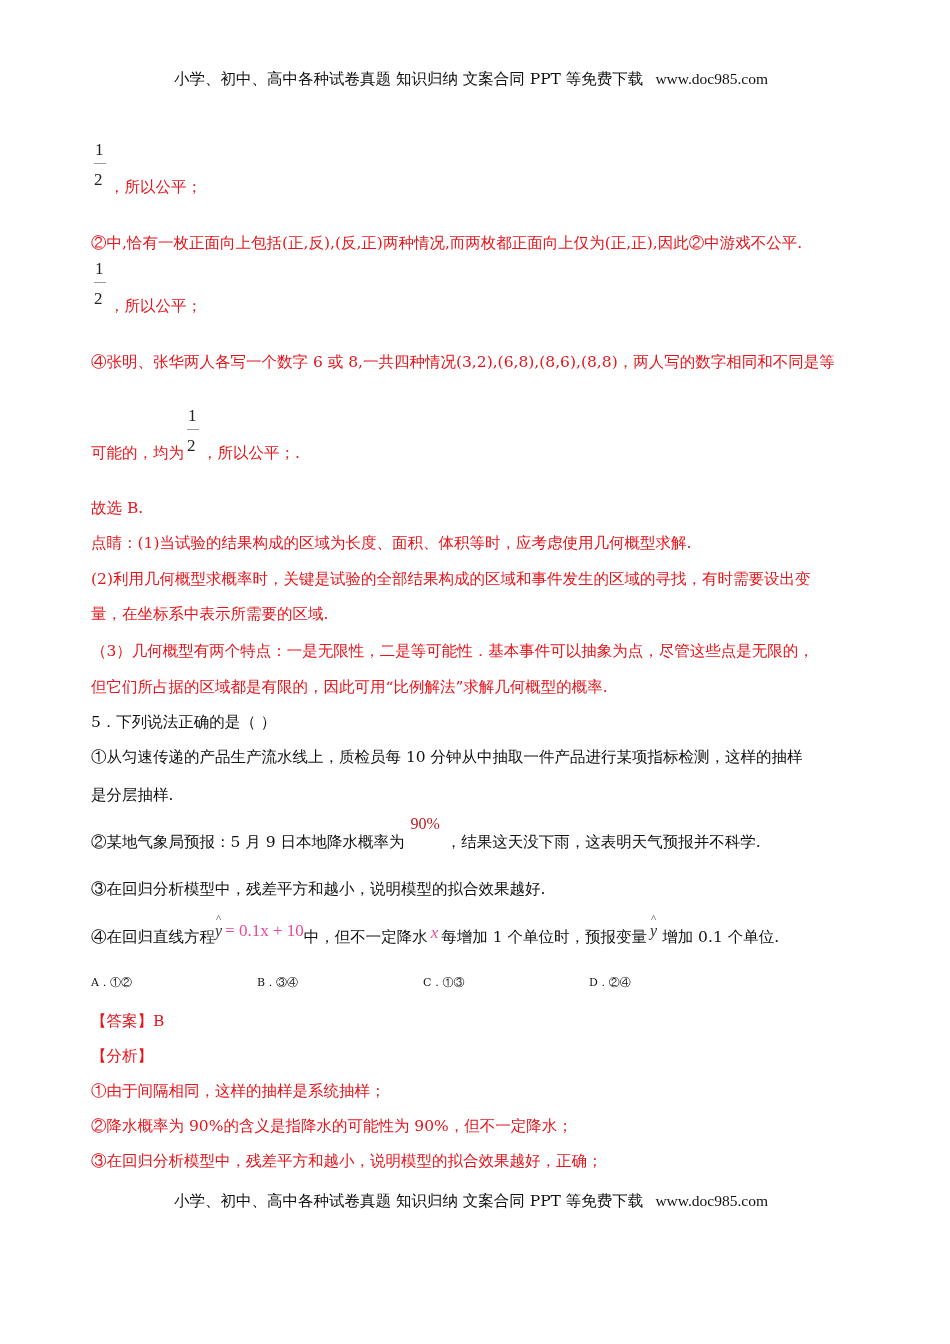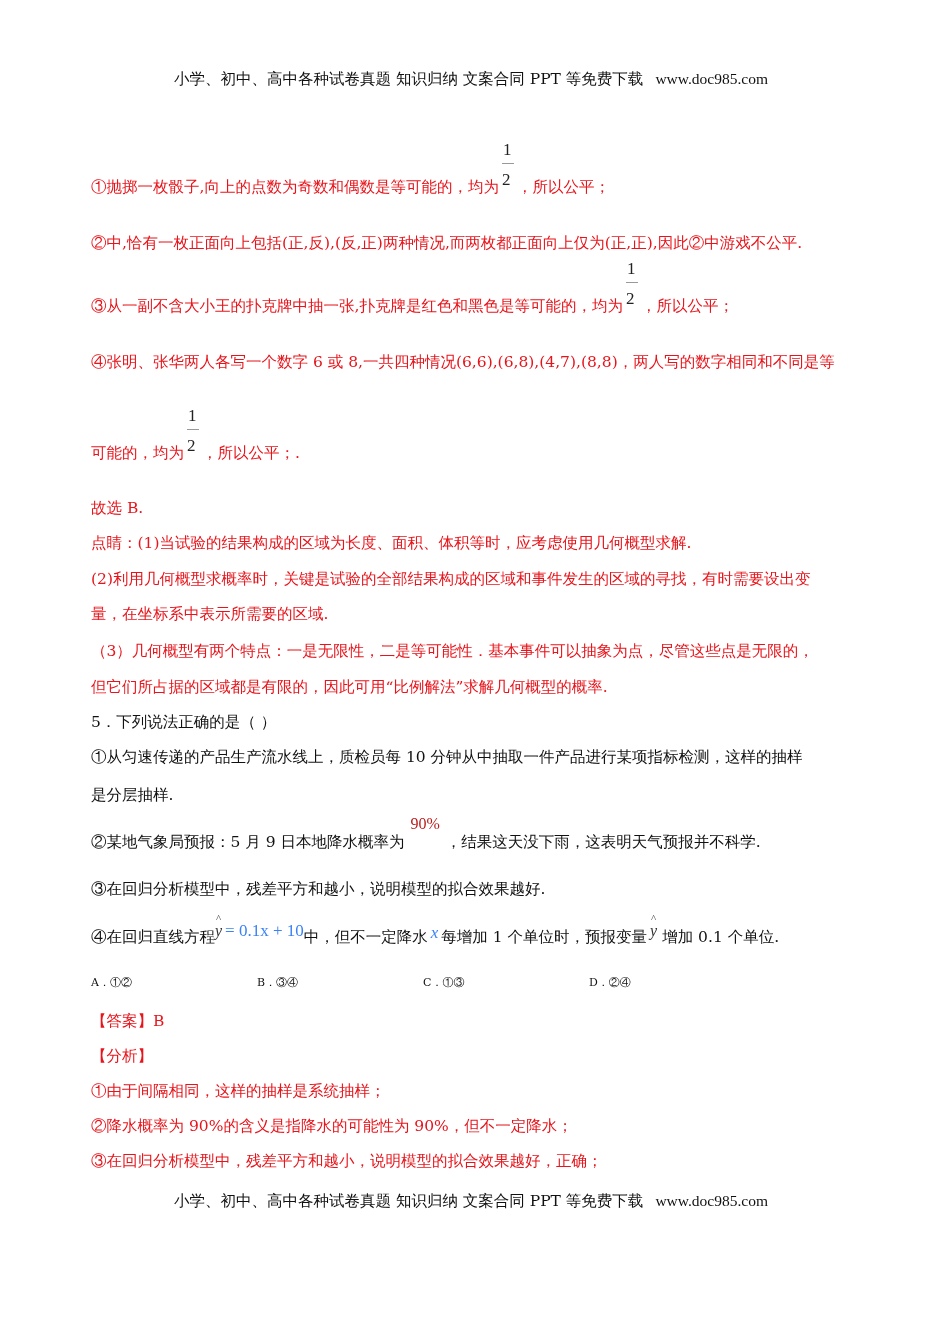--- a/index.html
+++ b/index.html
@@ -11,44 +11,44 @@
   .ftr { top: 1191px; }
   .hdr .url, .ftr .url { margin-left: 12px; font-family: "Liberation Serif", serif; }
   .line { position: absolute; left: 91px; font-size: 15.5px; white-space: nowrap; line-height: 20px; }
   .red { color: #e8141b; }
   .blk { color: #111; text-align: right; }
   .frac { display: inline-block; position: relative; width: 14px; height: 20px; vertical-align: baseline;
           font-family: "Liberation Serif", serif; color: #222; margin: 0 2px; }
   .frac .num { position: absolute; left: 2px; top: -32px; font-size: 17px; }
   .frac .bar { position: absolute; left: 1px; top: -9px; width: 12px; height: 1px; background: #999; }
   .frac .den { position: absolute; left: 1px; top: -2px; font-size: 17px; }
-  .math { font-family: "Liberation Serif", serif; font-style: normal; color: #3b82f6; font-size: 17px; }
+  .math { font-family: "Liberation Serif", serif; font-style: normal; color: #ec4899; font-size: 17px; }
   .sup90 { position: relative; top: -18px; font-family: "Liberation Serif", serif; color: #b91c1c; font-size: 16px; margin: 0 6px; }
   .hat { position: relative; display: inline-block; font-family: "Liberation Serif", serif; font-style: italic; color: #333; font-size: 16px; top: -6px; }
   .hat::before { content: "^"; position: absolute; left: 1px; top: -13px; font-style: normal; font-size: 11px; color: #444; }
   .opt { position: absolute; top: 975px; font-size: 11px; color: #111; }
 </style>
 </head>
 <body>
 
 <div class="hdr">
   <span>小学、初中、高中各种试卷真题 知识归纳 文案合同 PPT 等免费下载</span><span class="url">www.doc985.com</span>
 </div>
 
 <div class="line red" style="top:172px">
-  <span>①抛掷一枚骰子,向上的点数为奇数和偶数是等可能的，均为</span><span class="frac"><span class="num">1</span><span class="bar"></span><span class="den">2</span></span><span>，所以公平；</span>
+  <span class="frac"><span class="num">1</span><span class="bar"></span><span class="den">2</span></span><span>，所以公平；</span>
 </div>
 
 <div class="line red" style="top:233px">②中,恰有一枚正面向上包括(正,反),(反,正)两种情况,而两枚都正面向上仅为(正,正),因此②中游戏不公平.</div>
 
 <div class="line red" style="top:291px">
-  <span>③从一副不含大小王的扑克牌中抽一张,扑克牌是红色和黑色是等可能的，均为</span><span class="frac"><span class="num">1</span><span class="bar"></span><span class="den">2</span></span><span>，所以公平；</span>
+  <span class="frac"><span class="num">1</span><span class="bar"></span><span class="den">2</span></span><span>，所以公平；</span>
 </div>
 
-<div class="line red" style="top:352px">④张明、张华两人各写一个数字 6 或 8,一共四种情况(6,6),(6,8),(4,7),(8,8)，两人写的数字相同和不同是等</div>
+<div class="line red" style="top:352px">④张明、张华两人各写一个数字 6 或 8,一共四种情况(3,2),(6,8),(8,6),(8,8)，两人写的数字相同和不同是等</div>
 
 <div class="line red" style="top:438px">
   <span>可能的，均为</span><span class="frac"><span class="num">1</span><span class="bar"></span><span class="den">2</span></span><span>，所以公平；.</span>
 </div>
 
 <div class="line red" style="top:498px">故选 B.</div>
 <div class="line red" style="top:533px">点睛：(1)当试验的结果构成的区域为长度、面积、体积等时，应考虑使用几何概型求解.</div>
 <div class="line red" style="top:569px">(2)利用几何概型求概率时，关键是试验的全部结果构成的区域和事件发生的区域的寻找，有时需要设出变</div>
 <div class="line red" style="top:604px">量，在坐标系中表示所需要的区域.</div>
 <div class="line red" style="top:641px">（3）几何概型有两个特点：一是无限性，二是等可能性．基本事件可以抽象为点，尽管这些点是无限的，</div>

